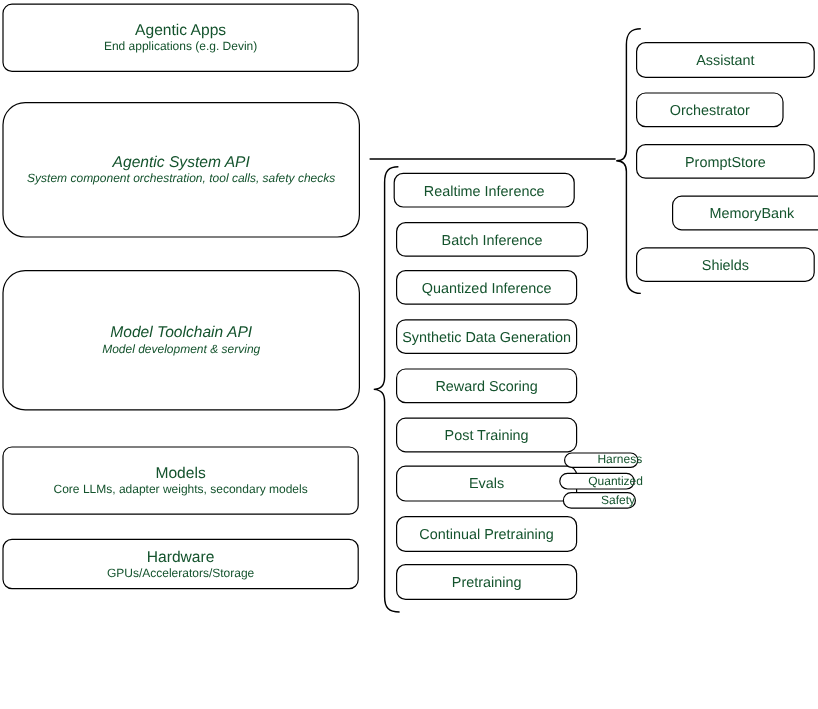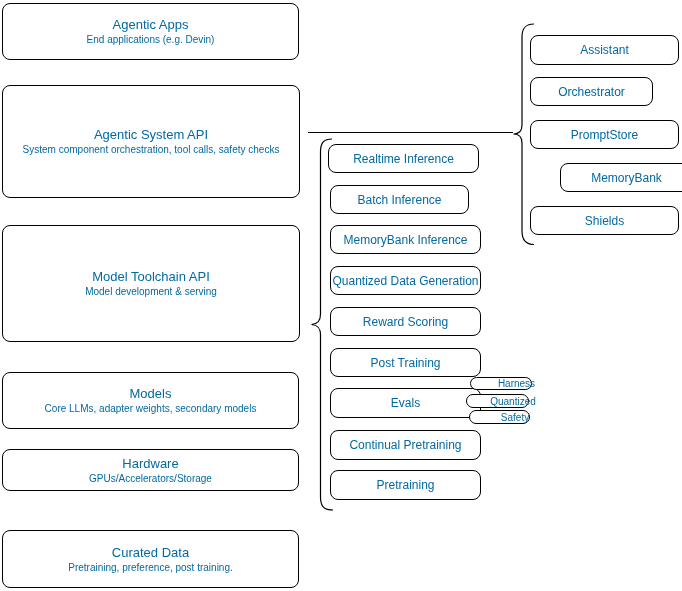--- a/index.html
+++ b/index.html
@@ -6,21 +6,21 @@
     margin: 0;
     padding: 0;
     background: #ffffff;
   }
   #canvas {
     position: relative;
     width: 682px;
     height: 591px;
     background: #ffffff;
     font-family: "Liberation Sans", "DejaVu Sans", sans-serif;
-    color: #0369a1;
+    color: #14532d;
     overflow: hidden;
   }
   .node {
     position: absolute;
     box-sizing: border-box;
     background: #ffffff;
     border: 1px solid #000000;
     display: flex;
     flex-direction: column;
     align-items: center;
@@ -32,21 +32,21 @@
     font-size: 13px;
     line-height: 16px;
     white-space: nowrap;
   }
   .node .subtitle {
     font-size: 10px;
     line-height: 13px;
     white-space: nowrap;
   }
   .round-sm { border-radius: 8px; }
-  .round-lg { border-radius: 8px; }
+  .round-lg { border-radius: 19px; font-style: italic; }
   .chip {
     position: absolute;
     box-sizing: border-box;
     background: #ffffff;
     border: 1px solid #000000;
     border-radius: 8px;
     display: flex;
     align-items: center;
     justify-content: center;
     font-size: 12px;
@@ -103,29 +103,25 @@
   <div class="node round-sm" style="left:2px; top:372px; width:297px; height:57px;">
     <div class="title">Models</div>
     <div class="subtitle">Core LLMs, adapter weights, secondary models</div>
   </div>
 
   <div class="node round-sm" style="left:2px; top:449px; width:297px; height:42px;">
     <div class="title">Hardware</div>
     <div class="subtitle">GPUs/Accelerators/Storage</div>
   </div>
 
-  <div class="node round-sm" style="left:2px; top:530px; width:297px; height:58px;">
-    <div class="title">Curated Data</div>
-    <div class="subtitle">Pretraining, preference, post training.</div>
-  </div>
 
   <div class="chip" style="left:328px; top:144px; width:151px; height:29px;">Realtime Inference</div>
-  <div class="chip" style="left:330px; top:185px; width:139px; height:29px;">Batch Inference</div>
-  <div class="chip" style="left:330px; top:225px; width:151px; height:29px;">MemoryBank Inference</div>
-  <div class="chip" style="left:330px; top:266px; width:151px; height:29px;">Quantized Data Generation</div>
+  <div class="chip" style="left:330px; top:185px; width:160px; height:29px;">Batch Inference</div>
+  <div class="chip" style="left:330px; top:225px; width:151px; height:29px;">Quantized Inference</div>
+  <div class="chip" style="left:330px; top:266px; width:151px; height:29px;">Synthetic Data Generation</div>
   <div class="chip" style="left:330px; top:307px; width:151px; height:29px;">Reward Scoring</div>
   <div class="chip" style="left:330px; top:348px; width:151px; height:29px;">Post Training</div>
   <div class="chip" style="left:330px; top:388px; width:151px; height:30px;">Evals</div>
   <div class="chip" style="left:330px; top:430px; width:151px; height:30px;">Continual Pretraining</div>
   <div class="chip" style="left:330px; top:470px; width:151px; height:30px;">Pretraining</div>
 
   <div class="pill" style="left:470px; top:377px; width:62px; height:13px;">Harness</div>
   <div class="pill" style="left:466px; top:394px; width:63px; height:14px;">Quantized</div>
   <div class="pill" style="left:469px; top:410px; width:61px; height:14px;">Safety</div>
 

